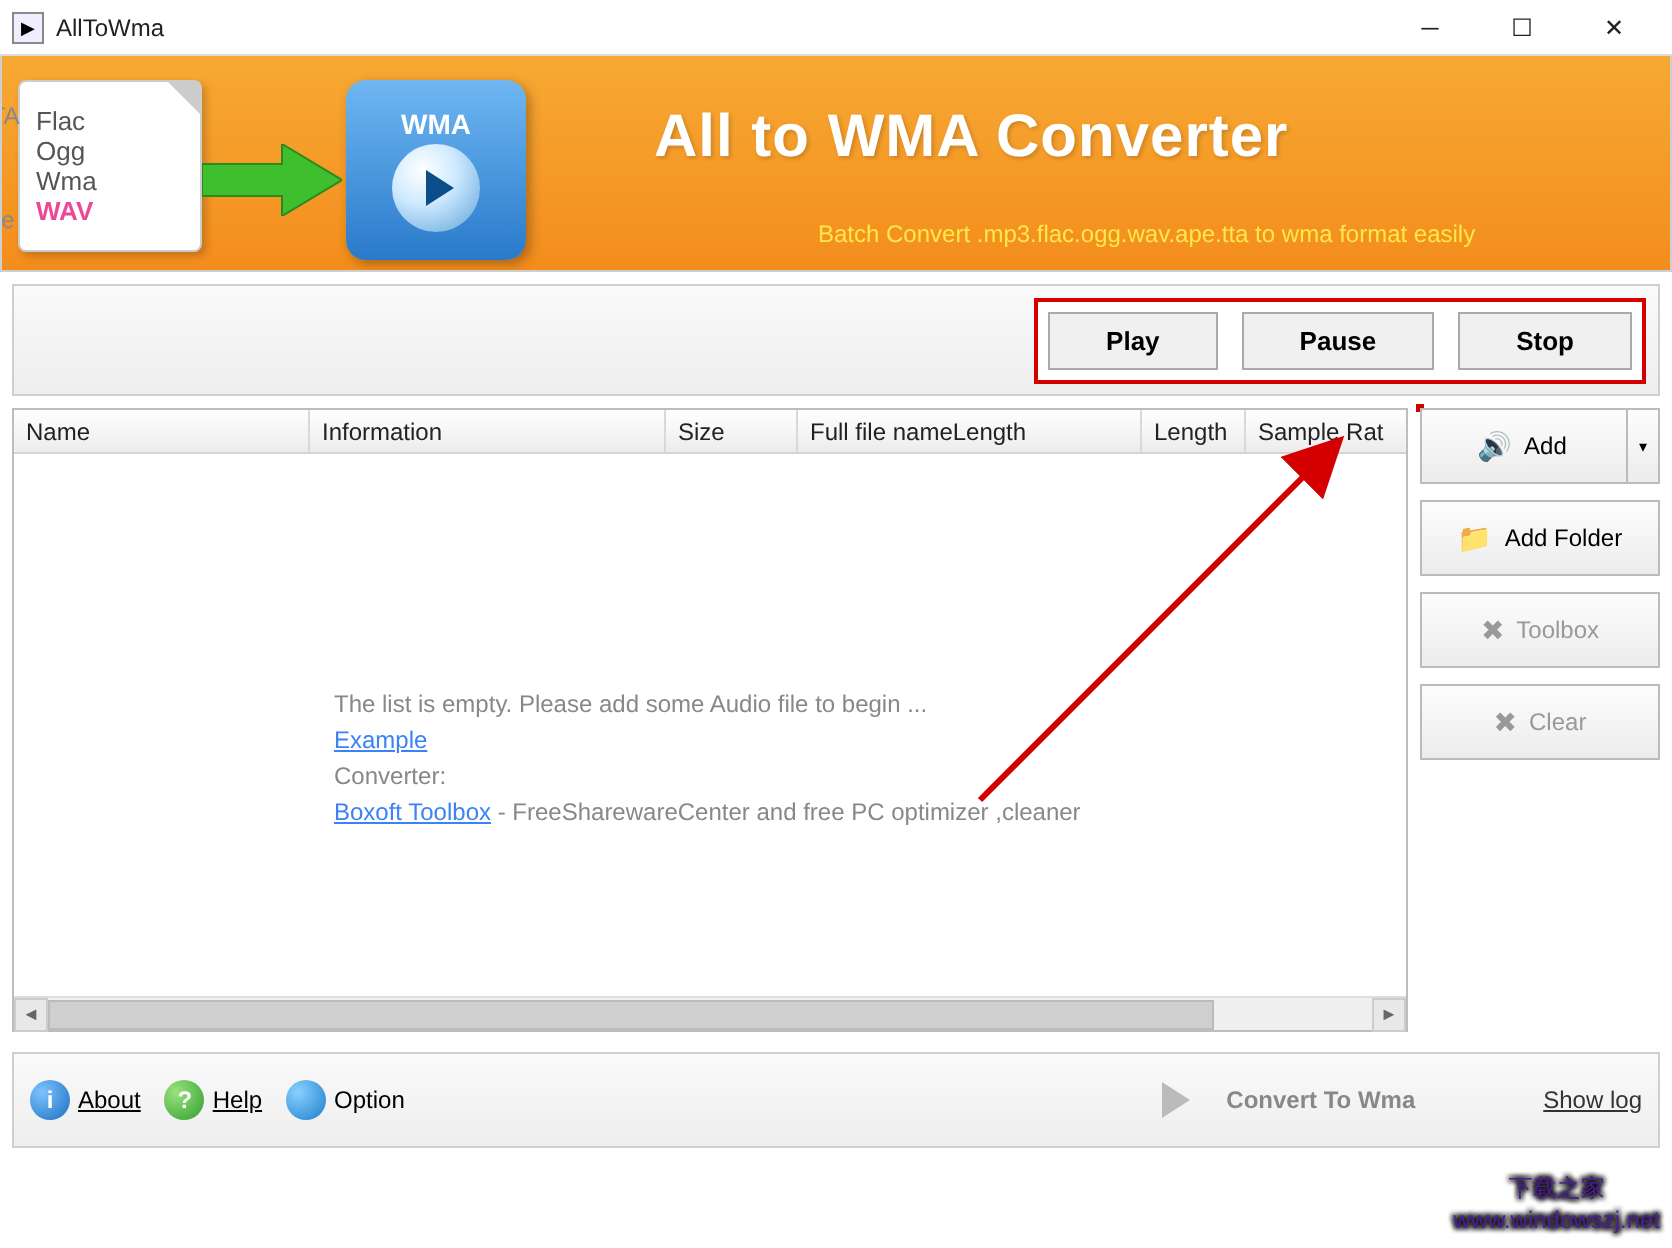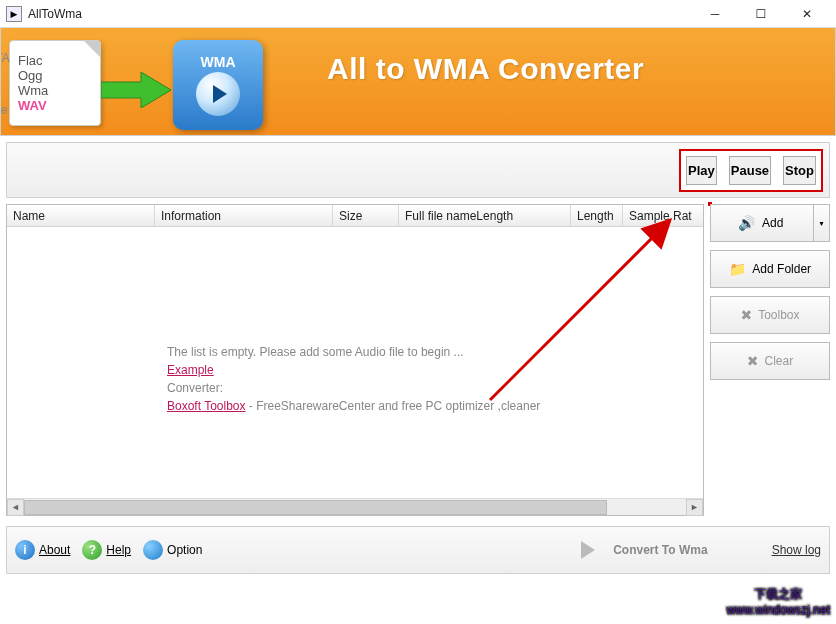--- a/index.html
+++ b/index.html
@@ -18,31 +18,31 @@
 .banner .icon-left::before { content:""; position:absolute; top:0; right:0; width:0; height:0; border-top:16px solid #ccc; border-left:16px solid transparent; }
 .banner .arrow { position: absolute; left: 100px; top: 44px; width: 70px; height: 36px; }
 .banner .arrow svg { width: 100%; height: 100%; }
 .banner .icon-right { position: absolute; left: 172px; top: 12px; width: 90px; height: 90px; background: linear-gradient(180deg,#6fb7f2,#2a7acb); border-radius: 10px; box-shadow: 2px 2px 6px rgba(0,0,0,0.3); display:flex; flex-direction:column; align-items:center; justify-content:center; }
 .banner .icon-right .wma-label { color:#fff; font-weight:bold; font-size:14px; margin-bottom:2px; }
 .banner .playcircle { width:44px; height:44px; border-radius:50%; background: radial-gradient(circle at 35% 30%, #fff, #cfeaff 40%, #5aa0d8); display:flex; align-items:center; justify-content:center; }
 .banner .playcircle::after { content:""; width:0; height:0; border-left:14px solid #0a4d8a; border-top:9px solid transparent; border-bottom:9px solid transparent; margin-left:4px; }
 
 .toolbar-row { height: 56px; border: 1px solid #cfcfcf; margin: 6px 6px 0 6px; background: linear-gradient(180deg,#fafafa,#eee); position: relative; }
 .play-group { position: absolute; right: 6px; top: 6px; border: 2px solid #d40000; padding: 5px; display: flex; gap: 12px; background:#fff; }
-.pbtn { background: #f0f0f0; border: 1px solid #aaa; padding: 6px 1px; font-size: 13px; font-weight: bold; cursor: pointer; }
+.pbtn { background: #f0f0f0; border: 1px solid #aaa; padding: 6px 28px; font-size: 13px; font-weight: bold; cursor: pointer; }
 
 .redmark { position:absolute; right:11px; top:-2px; width:4px; height:4px; background:#d40000; }
 
 .main { display:flex; margin: 6px 6px 0 6px; gap: 6px; height: 312px; position:relative; }
 .grid-wrap { flex:1; border: 1px solid #bdbdbd; background:#fff; display:flex; flex-direction:column; position:relative; }
 .grid-head { display:flex; background: linear-gradient(180deg,#fff,#ececec); border-bottom: 1px solid #d4d4d4; font-size:12px; color:#222; height:22px; align-items:center; }
 .grid-head div { padding: 0 6px; border-right:1px solid #d9d9d9; height:100%; display:flex; align-items:center; overflow:hidden; white-space:nowrap; }
 .grid-body { flex:1; position:relative; }
 .empty-msg { position:absolute; left:160px; top:116px; font-size:12px; color:#888; line-height:18px; }
-.empty-msg a { color:#be185d; text-decoration:underline; }
+.empty-msg a { color:#3b82f6; text-decoration:underline; }
 .hscroll { height: 17px; background:#f0f0f0; border-top:1px solid #ddd; display:flex; align-items:center; }
 .hscroll .arrow-btn { width:17px; height:17px; background:#e8e8e8; border:1px solid #ccc; display:flex; align-items:center; justify-content:center; font-size:9px; color:#666; }
 .hscroll .track { flex:1; height:15px; background:#efefef; position:relative; }
 .hscroll .thumb { position:absolute; left:0; top:0; height:100%; width:88%; background:#cfcfcf; border:1px solid #bbb; }
 
 .sidebtns { width:120px; display:flex; flex-direction:column; gap:8px; position:relative; }
 .sidebtns .redmark { right:auto; left:-2px; top:-2px; }
 .sbtn { height:38px; background:linear-gradient(180deg,#fdfdfd,#ececec); border:1px solid #bbb; display:flex; align-items:center; justify-content:center; gap:6px; font-size:12px; cursor:pointer; }
 .sbtn.split { position:relative; padding-right:18px; }
 .sbtn.split .dd { position:absolute; right:0; top:0; bottom:0; width:16px; border-left:1px solid #bbb; display:flex; align-items:center; justify-content:center; font-size:8px; }
@@ -91,20 +91,21 @@
   <div class="arrow">
     <svg viewBox="0 0 70 36">
         <polygon points="0,10 40,10 40,0 70,18 40,36 40,26 0,26" fill="#3fbf2e" stroke="#2a8a1f" stroke-width="1"></polygon>
       </svg>
   </div>
   <div class="icon-right">
     <div class="wma-label">WMA</div>
     <div class="playcircle"></div>
   </div>
   <div class="title-big">All to WMA Converter</div>
+  <div class="subtitle">Batch Convert .mp3.flac.ogg.wav.ape.tta to wma  format easily</div>
 </div>
 
 <div class="toolbar-row">
   <div class="play-group">
     <button class="pbtn">Play</button>
     <button class="pbtn">Pause</button>
     <button class="pbtn">Stop</button>
   </div>
 </div>
 

